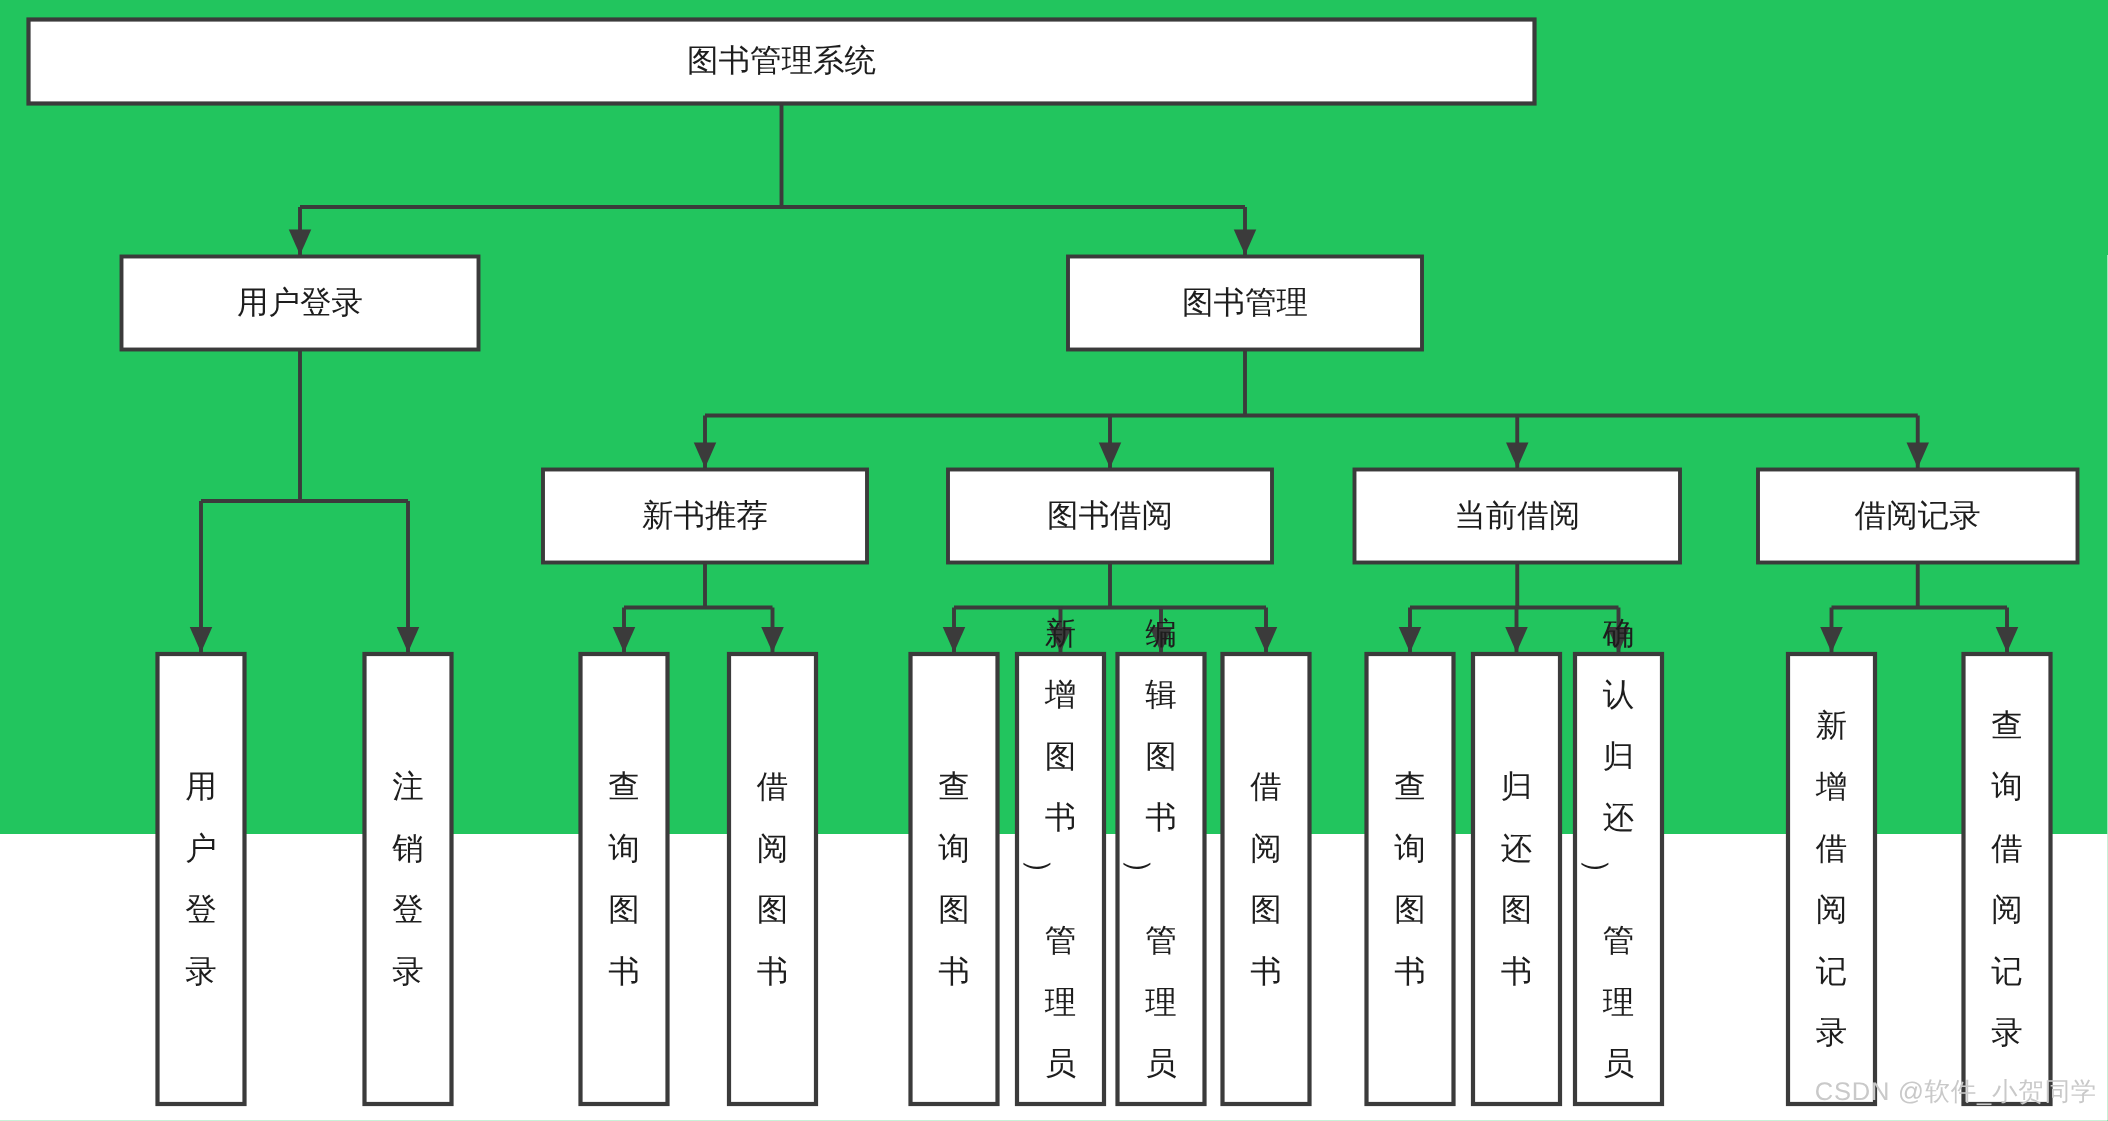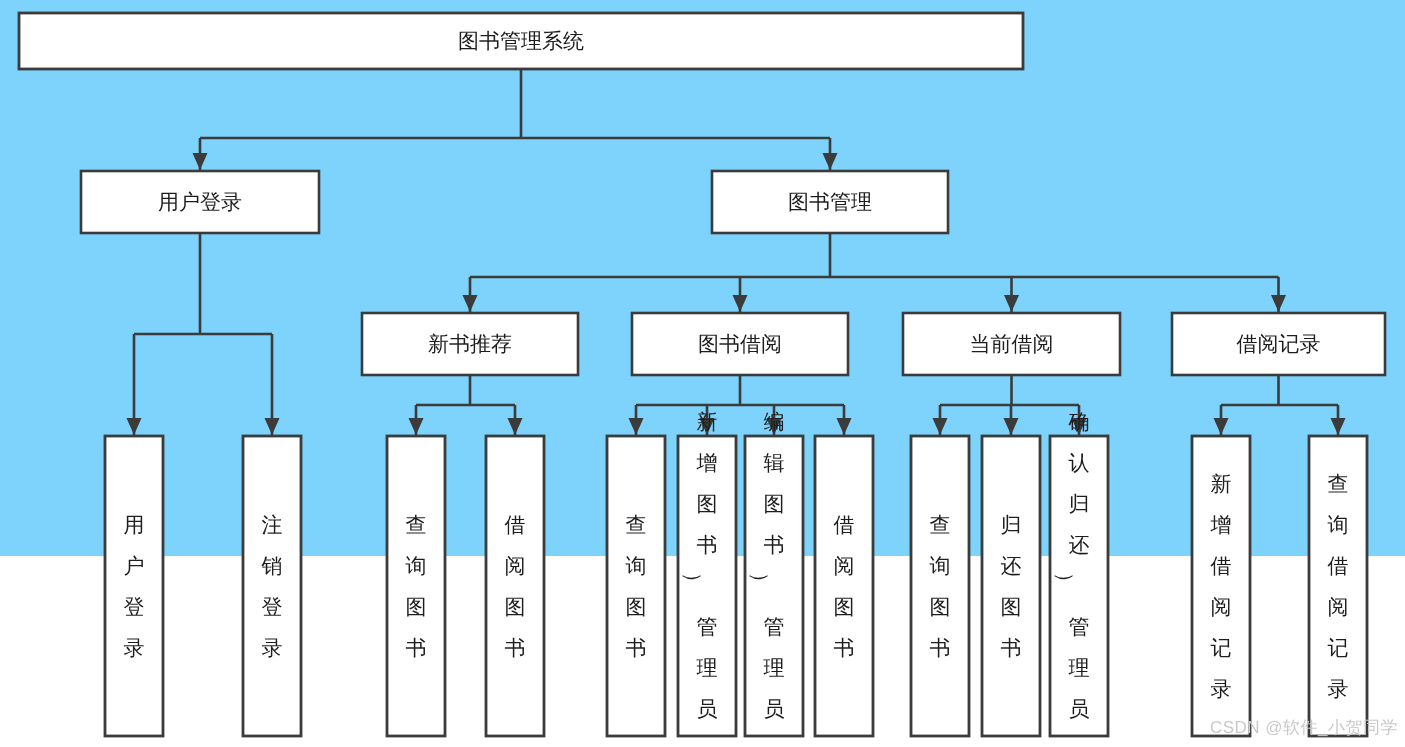--- a/index.html
+++ b/index.html
@@ -11,21 +11,21 @@
   body {
     width: 1405px;
     height: 747px;
     font-family: "Liberation Sans", "DejaVu Sans", sans-serif;
     overflow: hidden;
   }
   #diagram-root {
     position: relative;
     width: 1405px;
     height: 556px;
-    background: #7dd3fc;
+    background: #22c55e;
   }
   svg.diagram-canvas {
     position: absolute;
     left: 0;
     top: 0;
     width: 1405px;
     height: 747px;
     display: block;
   }
   

